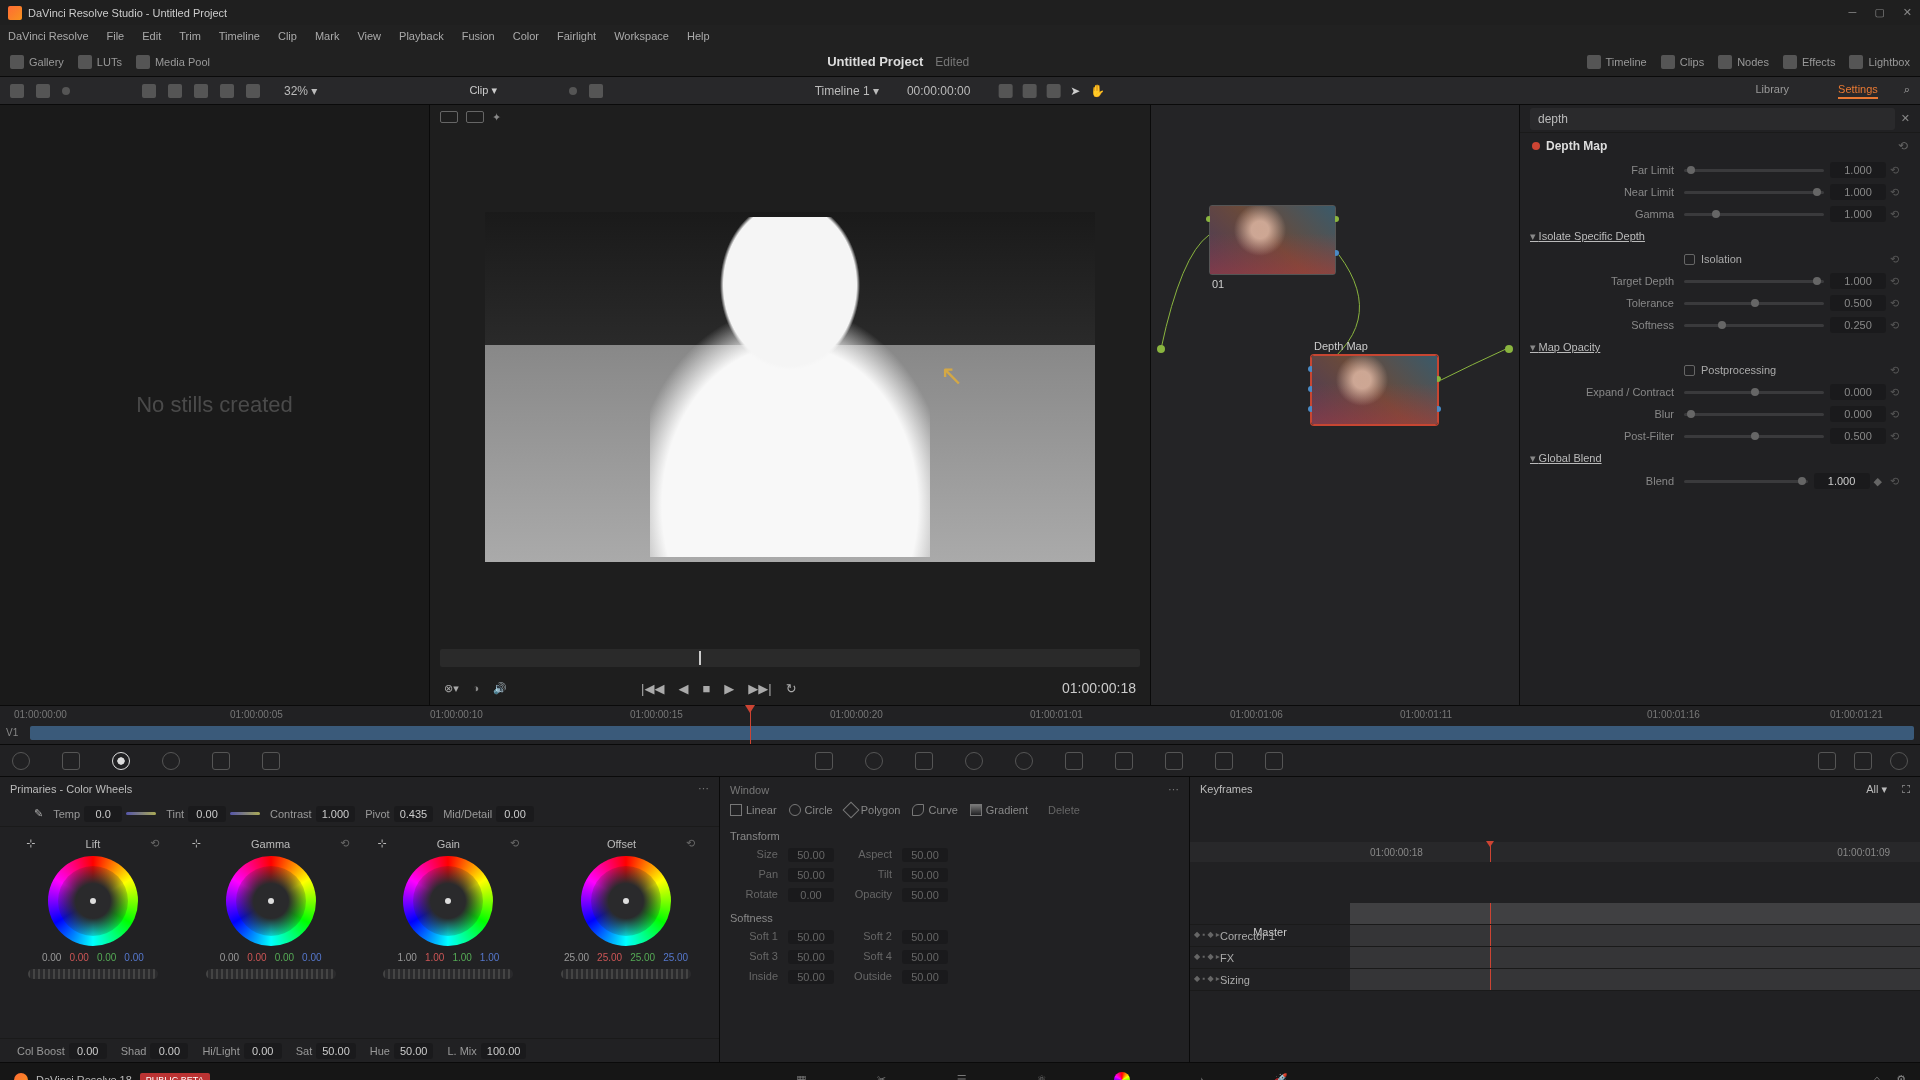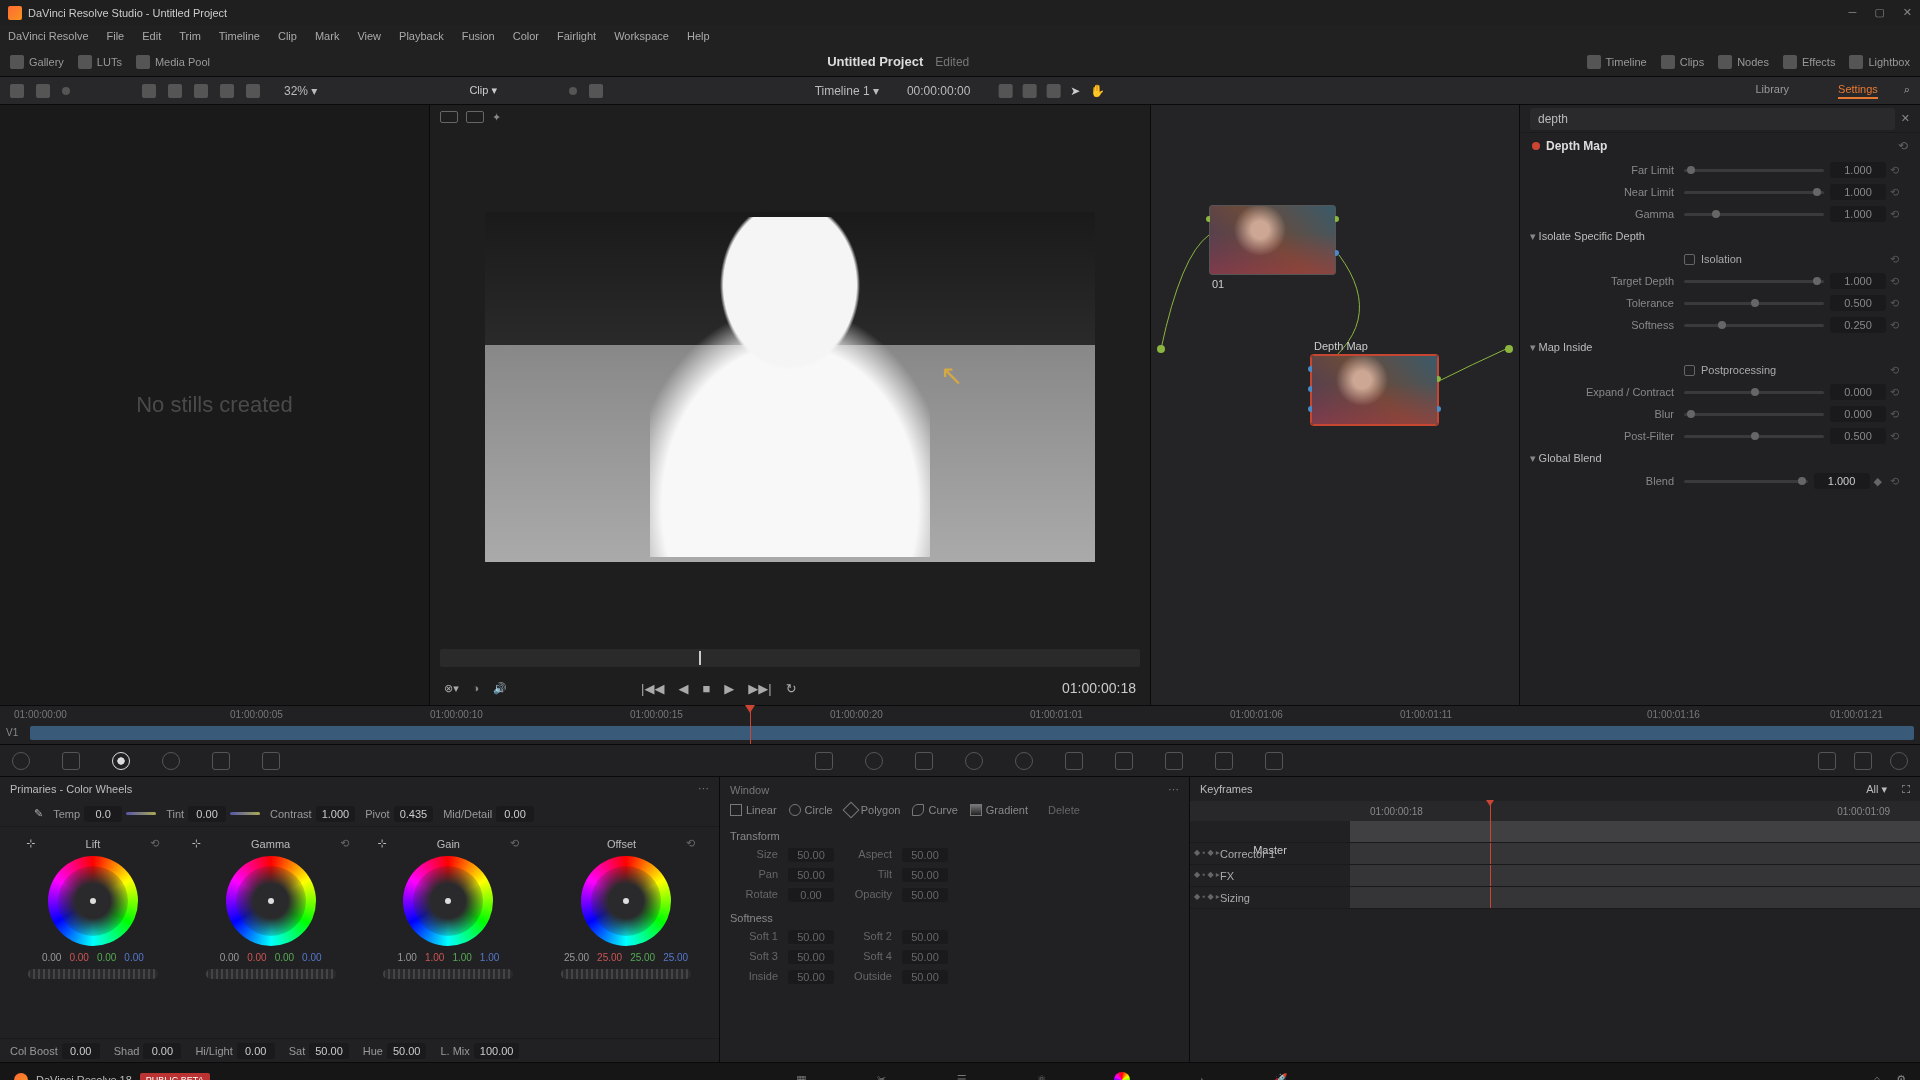--- a/index.html
+++ b/index.html
@@ -60,21 +60,21 @@
 .search-row { height: 28px; display: flex; align-items: center; padding: 0 10px; border-bottom: 1px solid #1a1a1a; }
 .search-row input { background: #2a2a2c; border: none; color: #bbb; padding: 4px 8px; width: 100%; font-size: 12px; border-radius: 3px; }
 .section-hdr { padding: 6px 12px; color: #ddd; font-size: 12px; display: flex; align-items: center; gap: 6px; }
 .section-hdr .red-dot { width: 8px; height: 8px; background: #c43; border-radius: 50%; }
 .param-row { display: flex; align-items: center; padding: 3px 14px; height: 22px; }
 .param-row .lbl { width: 150px; text-align: right; color: #888; font-size: 11px; padding-right: 10px; }
 .param-row .slider { flex: 1; height: 3px; background: #3a3a3c; border-radius: 2px; position: relative; }
 .param-row .slider .knob { width: 8px; height: 8px; background: #666; border-radius: 50%; position: absolute; top: -3px; }
 .param-row .val { width: 56px; text-align: center; color: #888; font-size: 11px; background: #1a1a1c; border-radius: 3px; padding: 2px 0; margin-left: 6px; }
 .param-row .reset { width: 16px; color: #555; margin-left: 4px; }
-.collapse-hdr { padding: 5px 10px; color: #bbb; font-size: 11px; cursor: pointer; }
+.collapse-hdr { padding: 5px 10px; color: #bbb; font-size: 11px; cursor: pointer; text-decoration: underline; }
 .collapse-hdr::before { content: "▾ "; color: #888; }
 .checkbox { width: 11px; height: 11px; border: 1px solid #666; border-radius: 2px; display: inline-block; margin-right: 6px; }
 
 .timeline-ruler { height: 40px; background: #212123; border-top: 1px solid #0a0a0a; border-bottom: 1px solid #0a0a0a; position: relative; display: flex; align-items: flex-start; padding-top: 3px; }
 .timeline-ruler .tc-mark { position: absolute; color: #777; font-size: 10px; }
 .ruler-track { position: absolute; bottom: 4px; left: 30px; right: 6px; height: 14px; background: #3a5a7a; border-radius: 2px; }
 .playhead { position: absolute; top: 0; width: 1px; height: 100%; background: #c43; }
 .playhead::before { content: ""; position: absolute; top: -1px; left: -5px; width: 0; height: 0; border-left: 5px solid transparent; border-right: 5px solid transparent; border-top: 8px solid #c43; }
 .v1-label { position: absolute; left: 6px; bottom: 6px; color: #888; font-size: 10px; }
 
@@ -101,33 +101,33 @@
 .wheel-title .reset-i { color: #666; cursor: pointer; }
 .color-wheel { width: 90px; height: 90px; border-radius: 50%; background: conic-gradient(red, yellow, lime, cyan, blue, magenta, red); position: relative; }
 .color-wheel::after { content: ""; position: absolute; inset: 10px; border-radius: 50%; background: radial-gradient(circle, #2a2a2c 35%, transparent 80%); }
 .color-wheel .ctr { position: absolute; left: 50%; top: 50%; width: 6px; height: 6px; background: #ddd; border-radius: 50%; transform: translate(-50%,-50%); z-index: 2; }
 .wheel-vals { display: flex; gap: 8px; font-size: 10px; color: #aaa; }
 .wheel-vals span:nth-child(1){color:#999}
 .wheel-vals span:nth-child(2){color:#c55}
 .wheel-vals span:nth-child(3){color:#5a5}
 .wheel-vals span:nth-child(4){color:#57c}
 .jog { width: 130px; height: 10px; background: repeating-linear-gradient(90deg, #444 0 2px, #2a2a2c 2px 5px); border-radius: 5px; }
-.bottom-adj { height: 24px; display: flex; align-items: center; padding: 0 10px; gap: 14px; border-top: 1px solid #1a1a1a; }
+.bottom-adj { height: 24px; display: flex; align-items: center; padding: 0 17px; gap: 14px; border-top: 1px solid #1a1a1a; }
 
 .window-panel { width: 470px; border-right: 1px solid #0a0a0a; padding: 6px 10px; }
 .window-panel .hdr { color: #777; font-size: 11px; margin-bottom: 8px; }
 .shape-row { display: flex; gap: 12px; align-items: center; color: #888; font-size: 11px; }
 .shape-row .shape { display: flex; align-items: center; gap: 4px; cursor: pointer; }
 .shape-row .sh-icon { width: 12px; height: 12px; border: 1px solid #777; }
 .transform-grid { margin-top: 14px; color: #666; }
 .tg-row { display: flex; gap: 10px; margin-bottom: 6px; font-size: 11px; }
 .tg-row .tlbl { width: 48px; text-align: right; }
 .tg-row .tval { width: 46px; background: #1a1a1c; text-align: center; border-radius: 3px; padding: 1px 0; }
 
-.keyframes-panel { flex: 1; display: flex; flex-direction: column; }
+.keyframes-panel { flex: 1; display: flex; flex-direction: column; gap: 41px; }
 .kf-header { height: 24px; display: flex; align-items: center; padding: 0 10px; justify-content: space-between; color: #bbb; font-size: 11px; }
 .kf-timeline-hdr { height: 20px; display: flex; align-items: center; padding: 0 10px; gap: 120px; color: #888; font-size: 10px; background: #28282a; position: relative; }
 .kf-rows { flex: 1; }
 .kf-row { height: 22px; display: flex; align-items: center; border-bottom: 1px solid #1a1a1a; }
 .kf-row .kf-label { width: 160px; padding-left: 30px; color: #aaa; font-size: 11px; position: relative; }
 .kf-row .kf-label .diamonds { position: absolute; left: 4px; display: flex; gap: 2px; color: #666; font-size: 8px; }
 .kf-row .kf-track { flex: 1; background: #353537; height: 100%; position: relative; }
 .kf-row.master .kf-label { color: #ccc; text-align: center; padding-left: 0; margin-top: 36px; }
 .kf-playhead { position: absolute; top: 0; bottom: 0; width: 1px; background: #c43; }
 
@@ -363,21 +363,21 @@
         <span class="reset">⟲</span>
     </div>
     <div class="param-row">
       <span class="lbl">Softness</span>
         <div class="slider">
           <div class="knob" style="left:24%"></div>
         </div>
         <span class="val">0.250</span>
         <span class="reset">⟲</span>
     </div>
-    <div class="collapse-hdr">Map Inside</div>
+    <div class="collapse-hdr">Map Opacity</div>
     <div class="param-row">
       <span class="lbl"></span>
         <span class="checkbox"></span>
         <span style="color:#aaa">Postprocessing</span>
         <span class="reset" style="margin-left:auto">⟲</span>
     </div>
     <div class="param-row">
       <span class="lbl">Expand / Contract</span>
         <div class="slider">
           <div class="knob" style="left:48%"></div>

